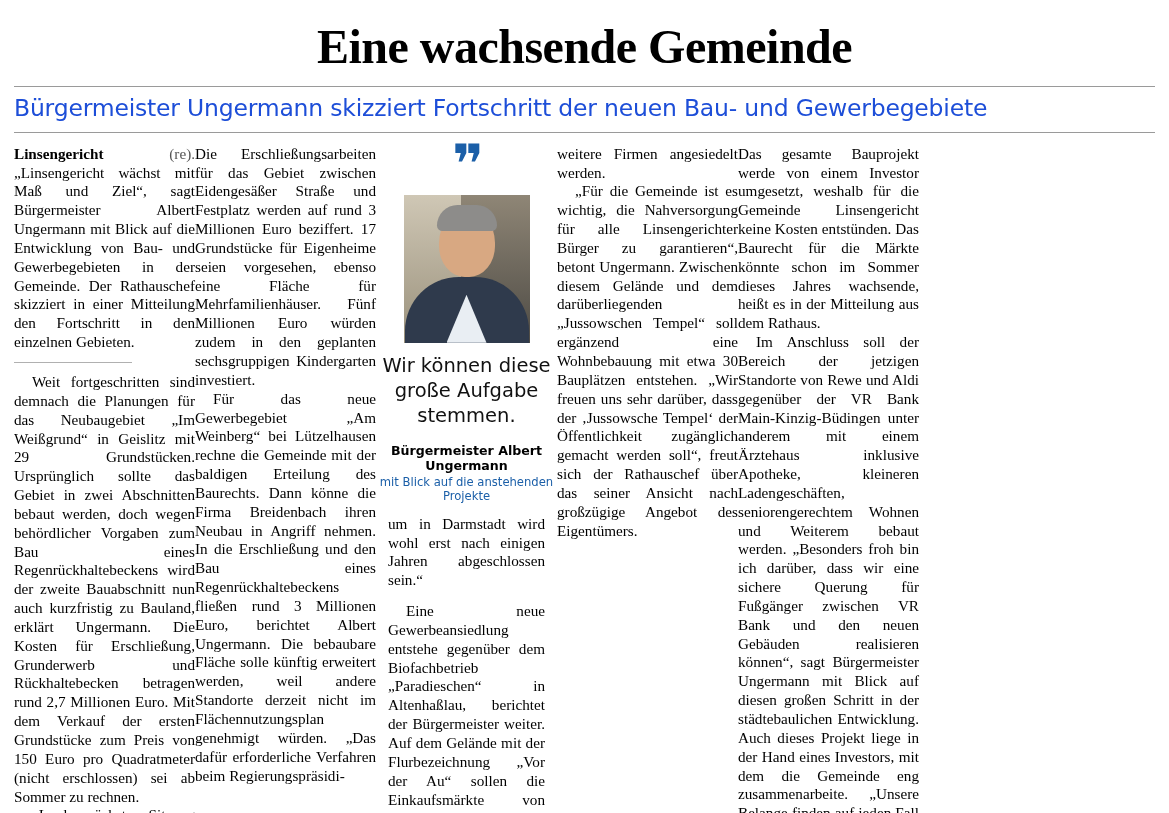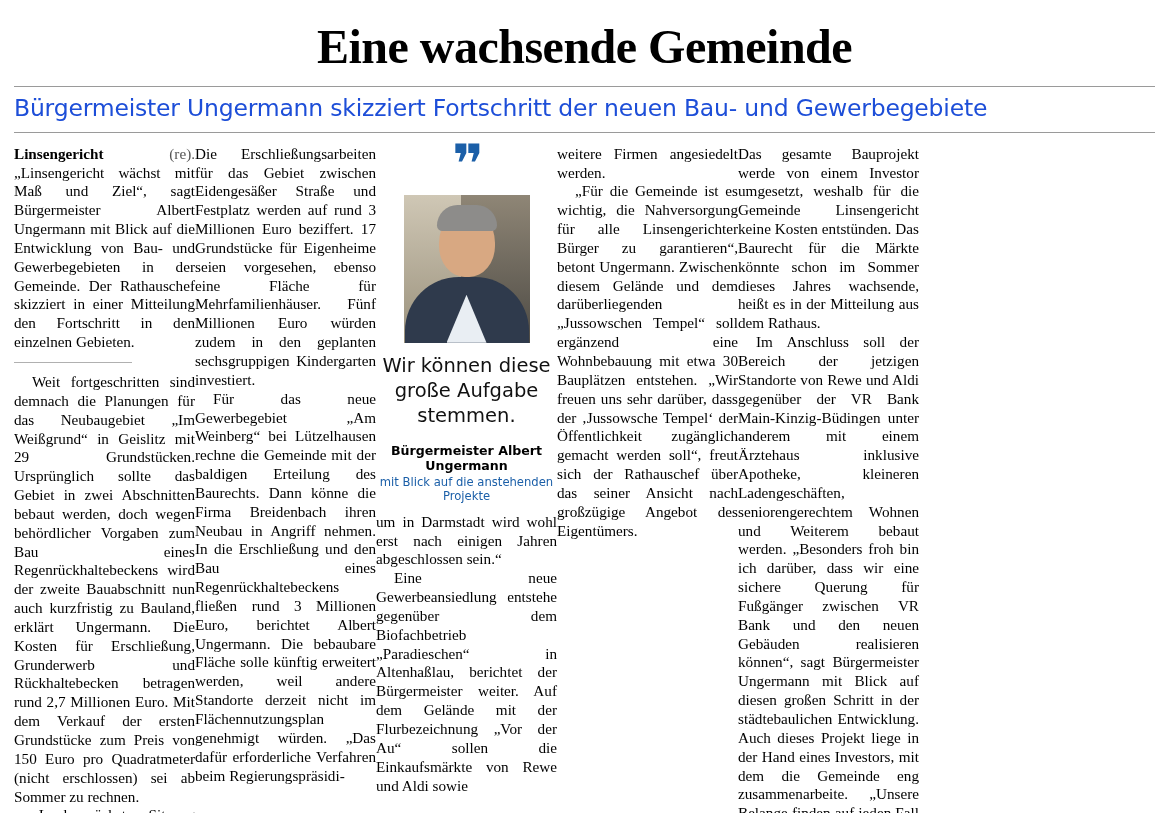--- a/index.html
+++ b/index.html
@@ -180,21 +180,21 @@
     margin: 0 0 10px 0;
   }
   .media-col .after-caption {
     text-align: justify;
     font-size: 15.2px;
     line-height: 1.24;
     hyphens: auto;
     -webkit-hyphens: auto;
   }
   .media-col .after-caption p {
-    margin: 0;
+    margin: 12px;
     text-indent: 18px;
   }
   .media-col .after-caption p.first { text-indent: 0; }
 </style>
 </head>
 <body>
 
 <div class="page">
 
   <h1 class="headline">Eine wachsende Gemeinde</h1>

